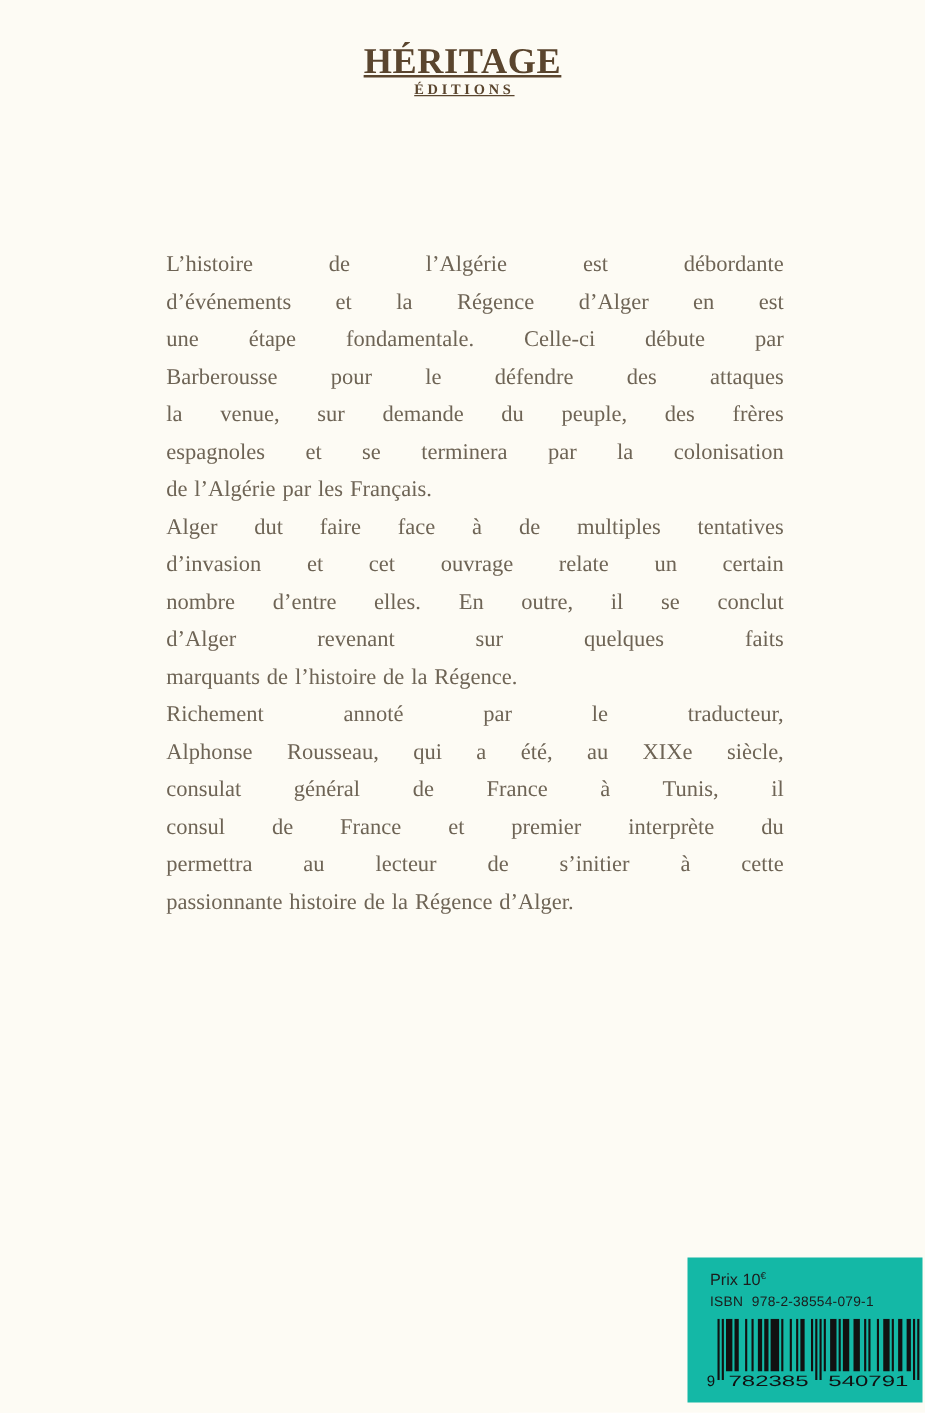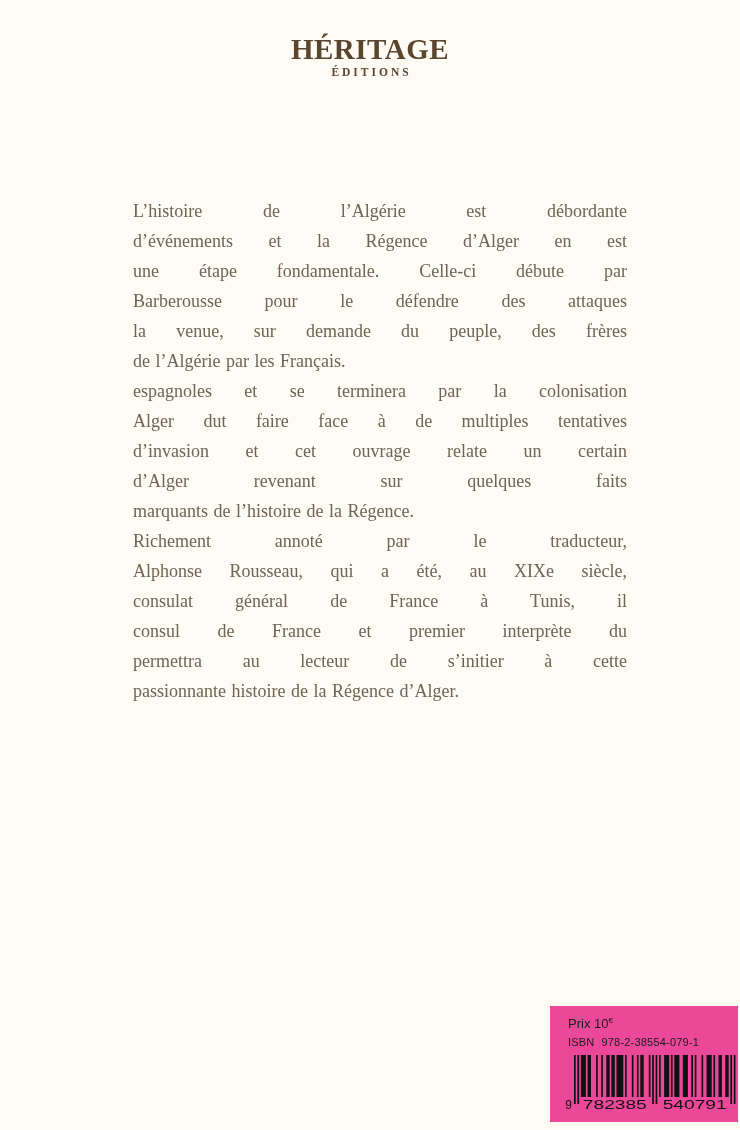--- a/index.html
+++ b/index.html
@@ -14,20 +14,21 @@
     background: #fdfbf4;
     overflow: hidden;
   }
   
   .logo {
     position: absolute;
     top: 35px; left: 0; width: 100%;
     text-align: center;
     color: #5a452e;
     user-select: none;
+    text-decoration: underline;
   }
   .logo-name {
     font-size: 29px;
     font-weight: bold;
     letter-spacing: 0.5px;
     line-height: 29px;
   }
   .logo-sub {
     font-size: 11.5px;
     font-weight: bold;
@@ -51,21 +52,21 @@
     word-spacing: 1px;
   }
   .body-line.para-end {
     text-align-last: left;
   }
   
   .price-box {
     position: absolute;
     left: 550px; top: 1006px;
     width: 188px; height: 116px;
-    background: #ec4899;
+    background: #14b8a6;
     font-family: "Liberation Sans", sans-serif;
     color: #1c1c1c;
   }
   .price-line {
     position: absolute;
     left: 18px; top: 10px;
     font-size: 13px;
   }
   .price-line sup { font-size: 8px; }
   .isbn-line {
@@ -90,24 +91,25 @@
     <div class="logo-name">HÉRITAGE</div>
     <div class="logo-sub">ÉDITIONS</div>
   </div>
 
   <div class="body-text">
       <div class="body-line">L’histoire de l’Algérie est débordante</div>
       <div class="body-line">d’événements et la Régence d’Alger en est</div>
       <div class="body-line">une étape fondamentale. Celle-ci débute par</div>
       <div class="body-line">Barberousse pour le défendre des attaques</div>
       <div class="body-line">la venue, sur demande du peuple, des frères</div>
+      <div class="body-line">espagnoles et se terminera par la colonisation</div>
       <div class="body-line para-end">de l’Algérie par les Français.</div>
-      <div class="body-line">espagnoles et se terminera par la colonisation</div>
       <div class="body-line">Alger dut faire face à de multiples tentatives</div>
       <div class="body-line">d’invasion et cet ouvrage relate un certain</div>
+      <div class="body-line">nombre d’entre elles. En outre, il se conclut</div>
       <div class="body-line">d’Alger revenant sur quelques faits</div>
       <div class="body-line para-end">marquants de l’histoire de la Régence.</div>
       <div class="body-line">Richement annoté par le traducteur,</div>
       <div class="body-line">Alphonse Rousseau, qui a été, au XIXe siècle,</div>
       <div class="body-line">consulat général de France à Tunis, il</div>
       <div class="body-line">consul de France et premier interprète du</div>
       <div class="body-line">permettra au lecteur de s’initier à cette</div>
       <div class="body-line para-end">passionnante histoire de la Régence d’Alger.</div>
     </div>
 

